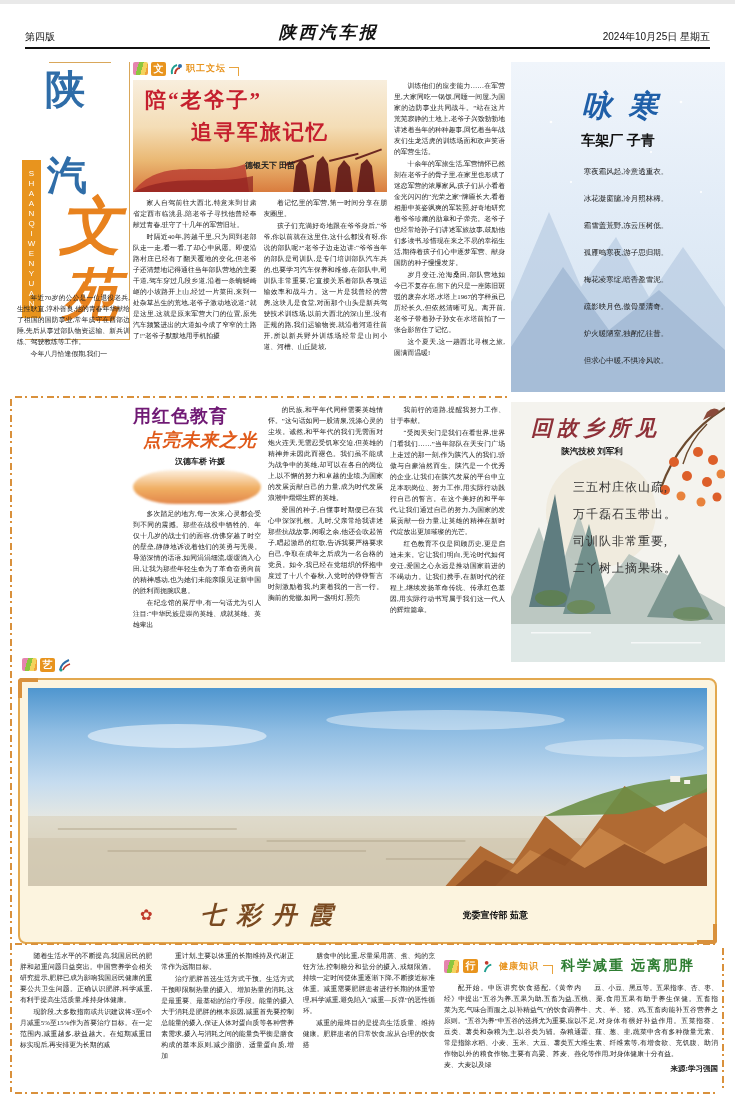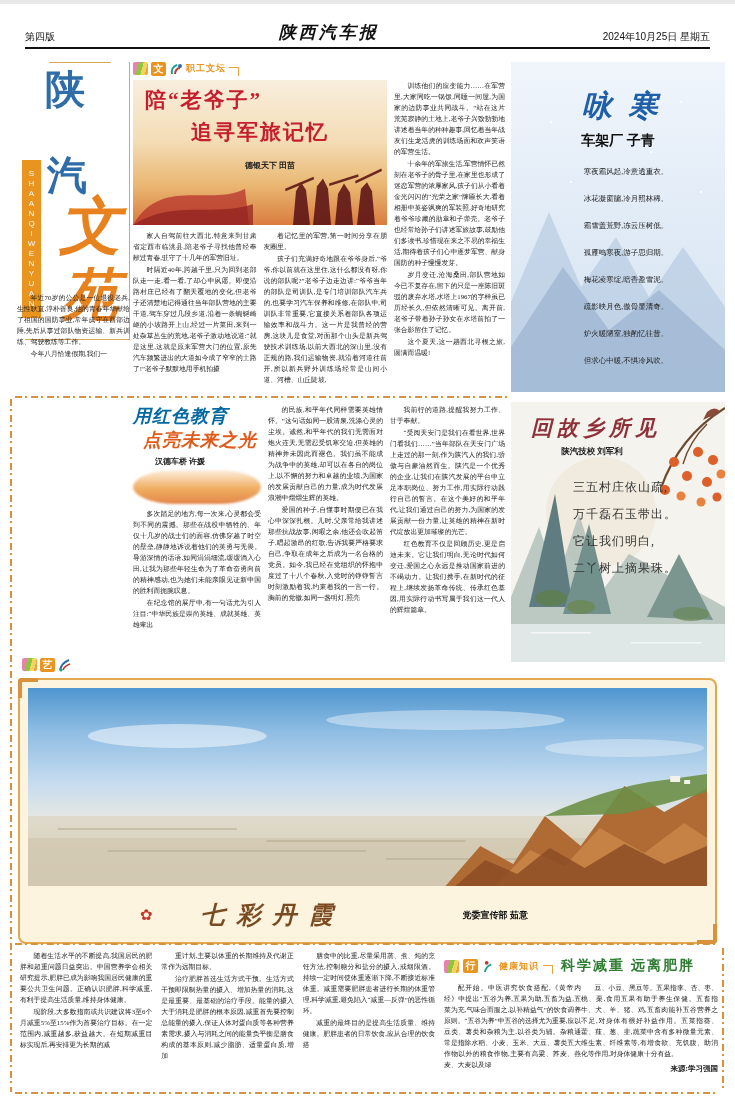--- a/index.html
+++ b/index.html
@@ -39,44 +39,44 @@
      background:linear-gradient(105deg,#e684ae 0 32%,#8dc63f 32% 58%,#f4d35e 58% 82%,#f0a23c 82%);}
   .b-box{width:15px;height:14px;background:#e8941e;color:#fff;font-size:10px;font-weight:bold;
          display:flex;align-items:center;justify-content:center;border-radius:2px;}
   .b-label{color:#e8941e;font-weight:bold;font-size:9px;
            font-family:"Liberation Sans","DejaVu Sans",sans-serif;letter-spacing:1px;}
   .b-bracket{width:9px;height:8px;border-top:1.5px solid #e8a33d;border-right:1.5px solid #e8a33d;margin-top:6px;}
   
   .military{position:absolute;left:133px;top:56px;width:372px;height:334px;}
   .mil-body{display:flex;gap:7px;margin-top:3px;height:314px;}
   .mil-left{width:254px;display:flex;flex-direction:column;}
-  .mil-image{height:145px;position:relative;overflow:hidden;
+  .mil-image{height:112px;position:relative;overflow:hidden;
      background:linear-gradient(180deg,#f8eedd 0%,#f4ddb6 42%,#eab873 72%,#d97c3e 100%);}
   .mil-t1{position:absolute;left:12px;top:6px;font-size:21px;font-weight:bold;color:#c51f2e;letter-spacing:2px;}
   .mil-t2{position:absolute;left:58px;top:38px;font-size:21px;font-weight:bold;color:#c51f2e;letter-spacing:2px;}
   .mil-by{position:absolute;left:112px;top:80px;font-size:8px;color:#222;font-weight:bold;}
   .mil-cols{display:flex;gap:7px;margin-top:5px;flex:1;overflow:hidden;}
   .mil-col{flex:1;}
   .mil-right{width:111px;overflow:hidden;}
   
   .yonghan{position:absolute;left:511px;top:58px;width:214px;height:330px;overflow:hidden;
      background:linear-gradient(180deg,#f0f5fb 0%,#e2ecf7 45%,#d3e2f0 100%);}
   .yh-inner{position:relative;height:100%;}
   .yh-title{position:absolute;top:24px;left:4px;right:0;text-align:center;font-size:30px;font-weight:bold;
             font-style:italic;color:#1f5fa8;letter-spacing:16px;text-indent:16px;}
   .yh-by{position:absolute;top:70px;left:0;right:0;text-align:center;font-size:14px;font-weight:bold;color:#111;}
   .yh-lines{position:absolute;top:96px;left:0;right:0;text-align:center;font-size:7.5px;color:#222;}
   .yh-lines div{line-height:27px;padding-left:16px;}
   
   .rededu{position:absolute;left:133px;top:400px;width:372px;height:256px;display:flex;gap:7px;}
   .re-c1{width:128px;display:flex;flex-direction:column;}
   .re-head{height:104px;position:relative;}
-  .re-t1{position:absolute;left:0px;top:0px;font-size:18px;font-weight:bold;font-style:italic;color:#0369a1;letter-spacing:1px;}
+  .re-t1{position:absolute;left:0px;top:0px;font-size:18px;font-weight:bold;color:#701a75;letter-spacing:1px;}
   .re-t2{position:absolute;left:10px;top:24px;font-size:18px;font-weight:bold;font-style:italic;color:#e05a1a;letter-spacing:1px;}
-  .re-by{position:absolute;left:22px;top:52px;font-size:8px;font-weight:bold;color:#222;}
+  .re-by{position:absolute;left:42px;top:52px;font-size:8px;font-weight:bold;color:#222;}
   .re-art{position:absolute;left:0;right:0;bottom:4px;height:34px;border-radius:40%/60%;filter:blur(1px);
      background:linear-gradient(180deg,rgba(246,194,126,.25) 0%,#f0ae62 55%,#e3874b 100%);}
   .re-ctext{flex:1;overflow:hidden;}
   .re-c2,.re-c3{flex:1;overflow:hidden;}
   
   .huixiang{position:absolute;left:511px;top:398px;width:214px;height:260px;background:#f6f5f0;overflow:hidden;}
   .hx-title{position:absolute;top:12px;left:0;width:170px;text-align:center;font-size:21px;font-weight:bold;
             font-style:italic;color:#8e3038;letter-spacing:5px;}
   .hx-by{position:absolute;top:44px;left:6px;width:150px;text-align:center;font-size:8.5px;font-weight:bold;color:#222;}
   .hx-lines{position:absolute;top:72px;left:62px;font-size:12px;color:#333;}
@@ -266,21 +266,21 @@
         <circle cx="206" cy="95" r="4.5"></circle>
           <circle cx="210" cy="72" r="4.5" fill="#e8823c"></circle>
       </g>
       <path d="M196,10 q6,-6 12,-2 q-2,6 -10,7 l-6,3 z" fill="#8a4a3a"></path>
     </svg>
     <div class="hx-title">回故乡所见</div>
     <div class="hx-by">陕汽技校 刘军利</div>
     <div class="hx-lines">
         <div>三五村庄依山疏,</div>
         <div>万千磊石玉带出。</div>
-        <div>它让我们明白,</div>
+        <div>司训队非常重要,</div>
         <div>二丫树上摘果珠。</div>
       </div>
   </div>
 
   <div class="yi-badges badge-row">
     <span class="b-stripes"></span>
     <span class="b-box">艺</span>
     <svg width="14" height="14" viewBox="0 0 14 14">
       <path d="M2,12 C3,7 6,4 11,2" stroke="#2f6da8" stroke-width="2" fill="none"></path>
       <path d="M5,12 C6,9 9,7 12,6" stroke="#c0392b" stroke-width="1.6" fill="none"></path>

